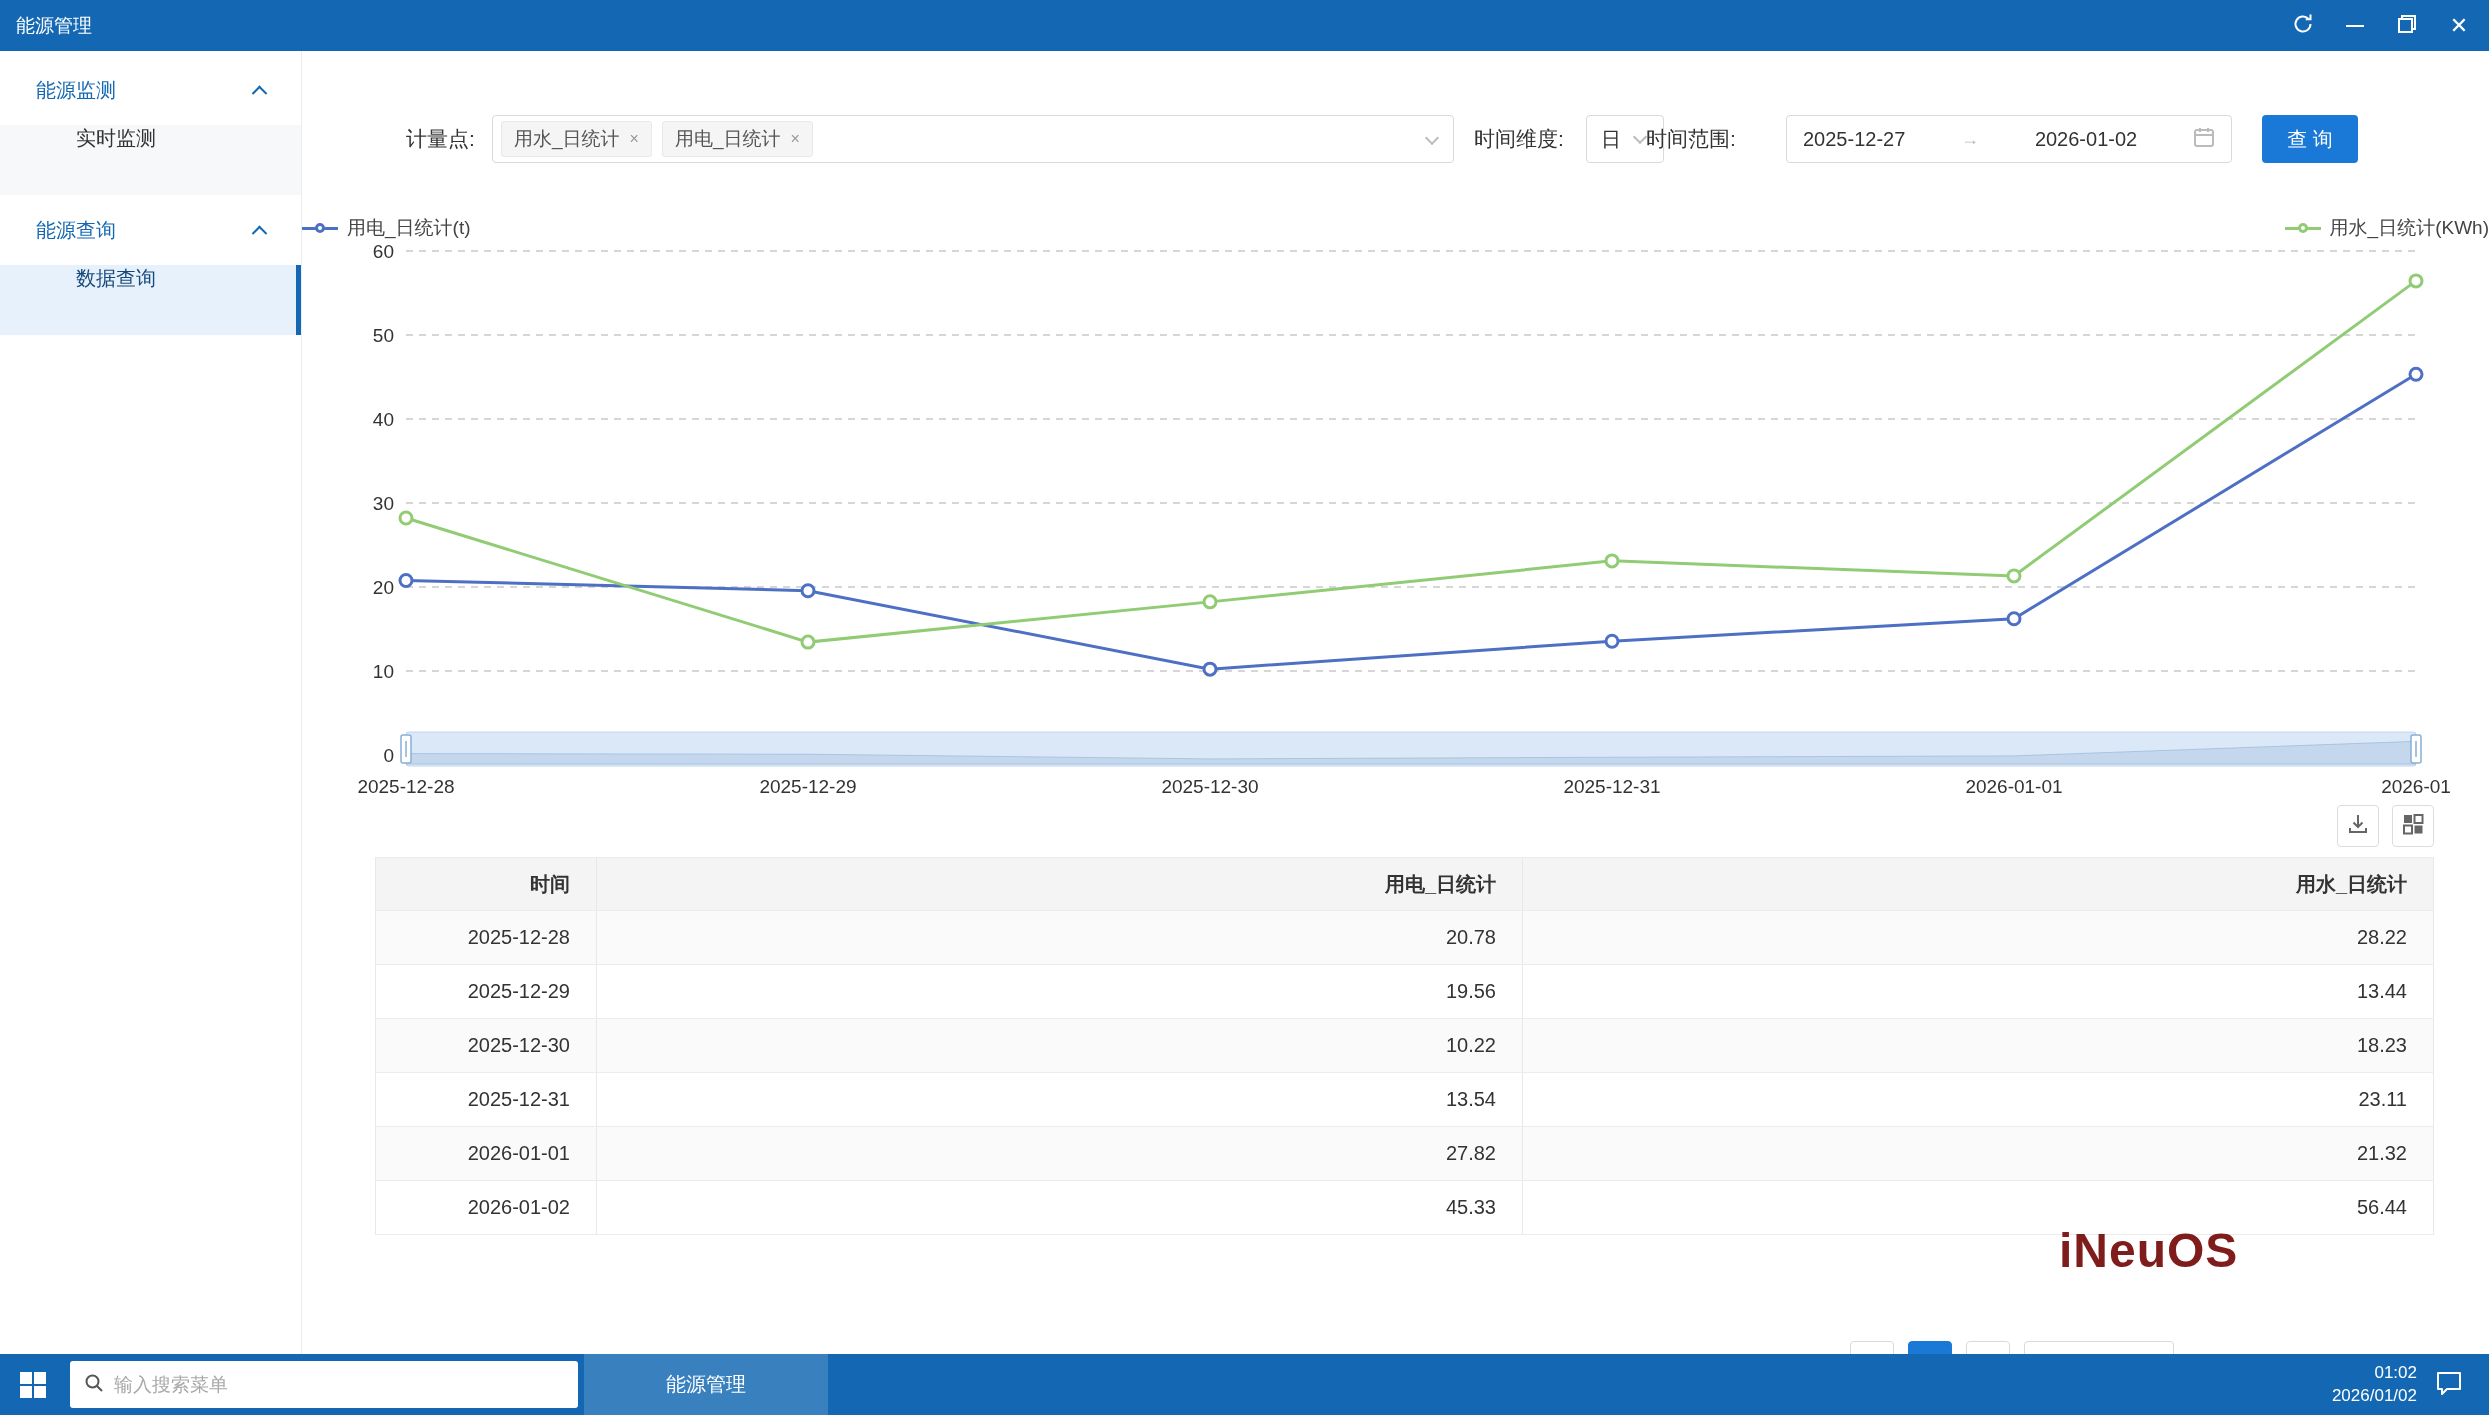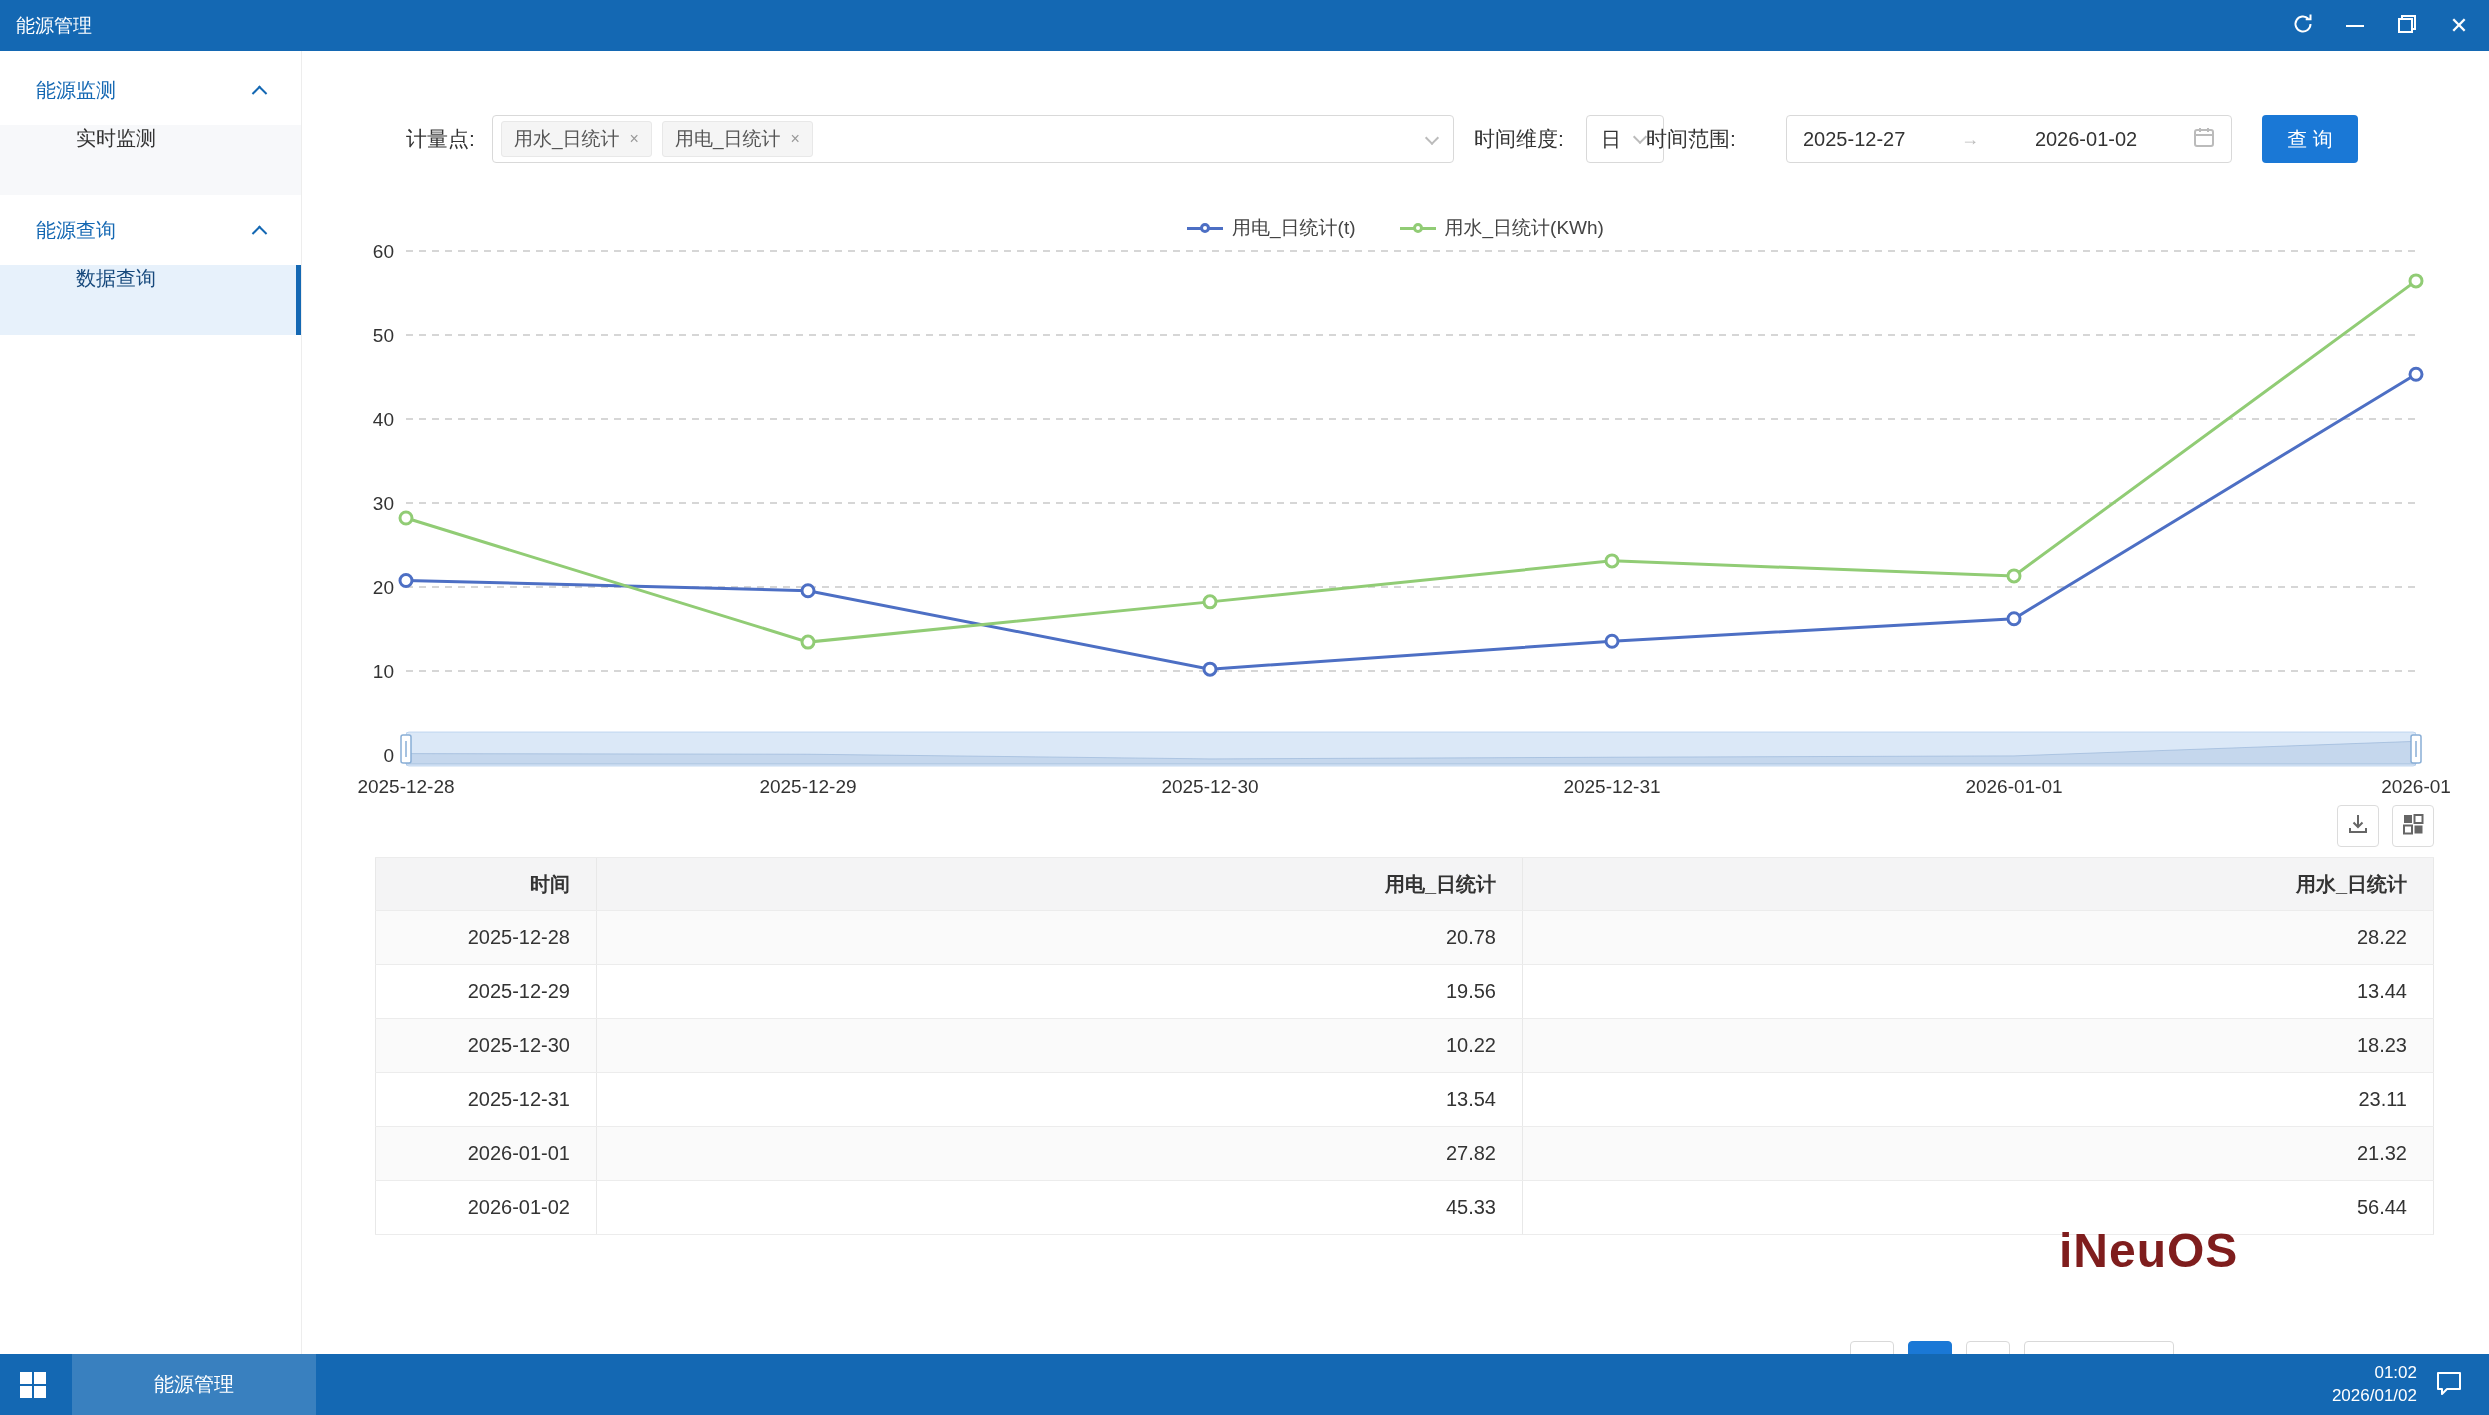--- a/index.html
+++ b/index.html
@@ -43,21 +43,21 @@
   .dimselect{position:absolute;left:1284px;top:64px;width:78px;height:48px;display:flex;
     align-items:center;padding-left:14px;font-size:20px}
   .rangebox{position:absolute;left:1484px;top:64px;width:446px;height:48px;display:flex;
     align-items:center;justify-content:space-between;padding:0 16px;font-size:20px;color:#333}
   .range-arrow{color:#bbb;font-size:18px}
   .query-btn{position:absolute;left:1960px;top:64px;width:96px;height:48px;background:#1a78d6;
     border:none;border-radius:4px;color:#fff;font-size:20px;cursor:pointer;
     font-family:"Liberation Sans","DejaVu Sans",sans-serif}
 
   
-  .legend{position:absolute;top:164px;left:0;width:100%;display:flex;justify-content:center;gap:44px}
+  .legend{position:absolute;top:164px;left:0;width:100%;display:flex;justify-content:space-between;gap:44px}
   .legend-item{display:flex;align-items:center;gap:9px;font-size:19px;color:#444;cursor:pointer}
   .lg-marker{position:relative;width:36px;height:3px}
   .lg-circle{position:absolute;left:50%;top:50%;transform:translate(-50%,-50%);width:10px;height:10px;
     border-radius:50%;background:#fff;border-style:solid;border-width:3px}
 
   #chart-svg{position:absolute;left:0;top:0}
 
   .tool-btn{position:absolute;top:754px;width:42px;height:42px;border:1px solid #dcdcdc;border-radius:4px;
     background:#fff;display:flex;align-items:center;justify-content:center;cursor:pointer}
 
@@ -316,20 +316,29 @@
 
 <div class="taskbar">
   <div class="start-btn">
     <span class="win-logo">
         <span></span>
         <span></span>
         <span></span>
         <span></span>
       </span>
   </div>
+  <div class="search-box">
+    <span>
+      <svg width="20" height="20" viewBox="0 0 20 20">
+          <circle cx="8.5" cy="8.5" r="6" fill="none" stroke="#555" stroke-width="2"></circle>
+          <line x1="13" y1="13" x2="18" y2="18" stroke="#555" stroke-width="2"></line>
+        </svg>
+    </span>
+    <input type="text" placeholder="输入搜索菜单" style="">
+  </div>
   <div class="task-btn">能源管理</div>
   <div class="clock">
     <div>01:02</div>
     <div>2026/01/02</div>
   </div>
   <div class="chat-wrap">
     <span>
       <svg width="28" height="28" viewBox="0 0 28 28">
           <path d="M3 4h22v16H12l-5 5v-5H3z" fill="none" stroke="#fff" stroke-width="2" stroke-linejoin="round"></path>
         </svg>

